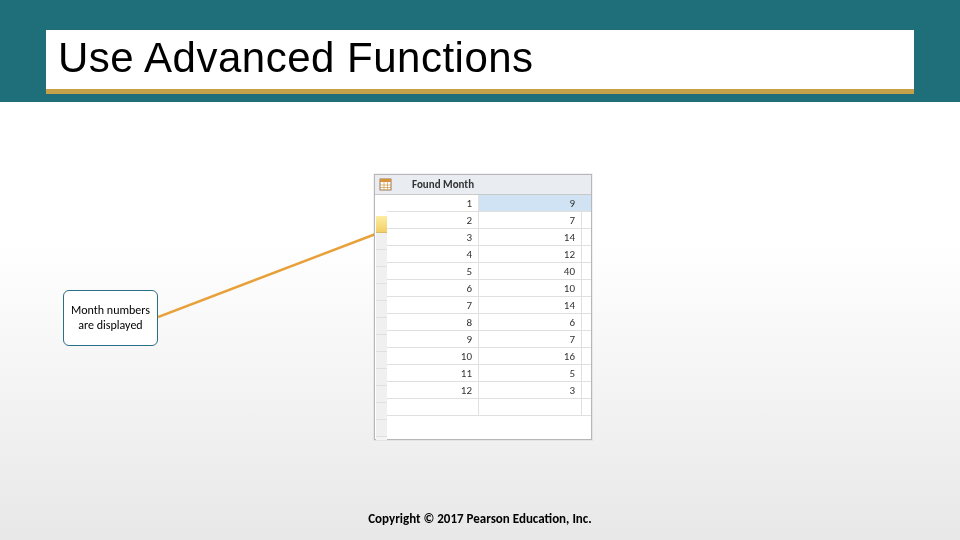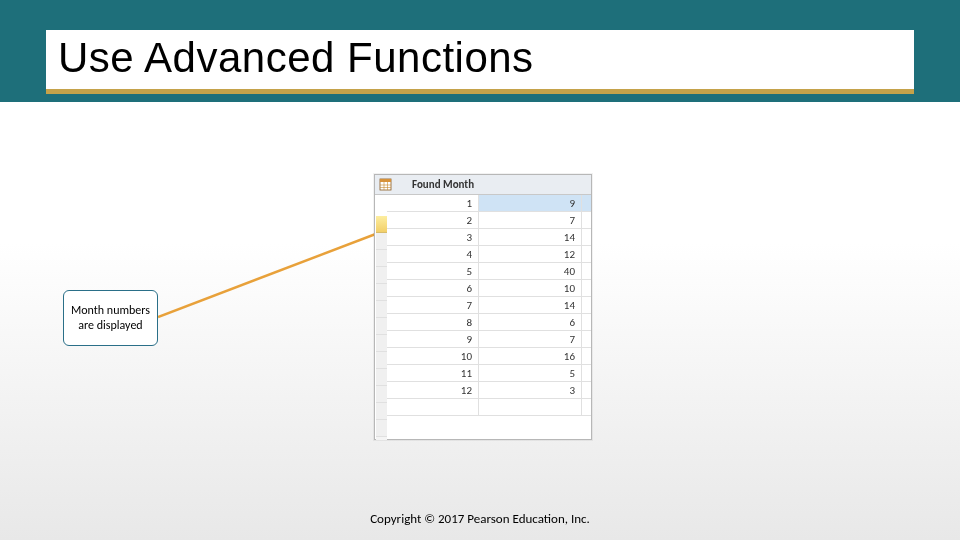--- a/index.html
+++ b/index.html
@@ -180,21 +180,21 @@
     bottom: 0;
   }
 
   .footer {
     position: absolute;
     left: 0;
     bottom: 14px;
     width: 960px;
     text-align: center;
     font-size: 13px;
-    font-weight: normal;
+    font-weight: bold;
     color: #000;
   }
 </style>
 </head>
 <body>
 
 <div class="teal-bar"></div>
 
 <div class="title-box">
   <div class="title-text">Use Advanced Functions</div>

